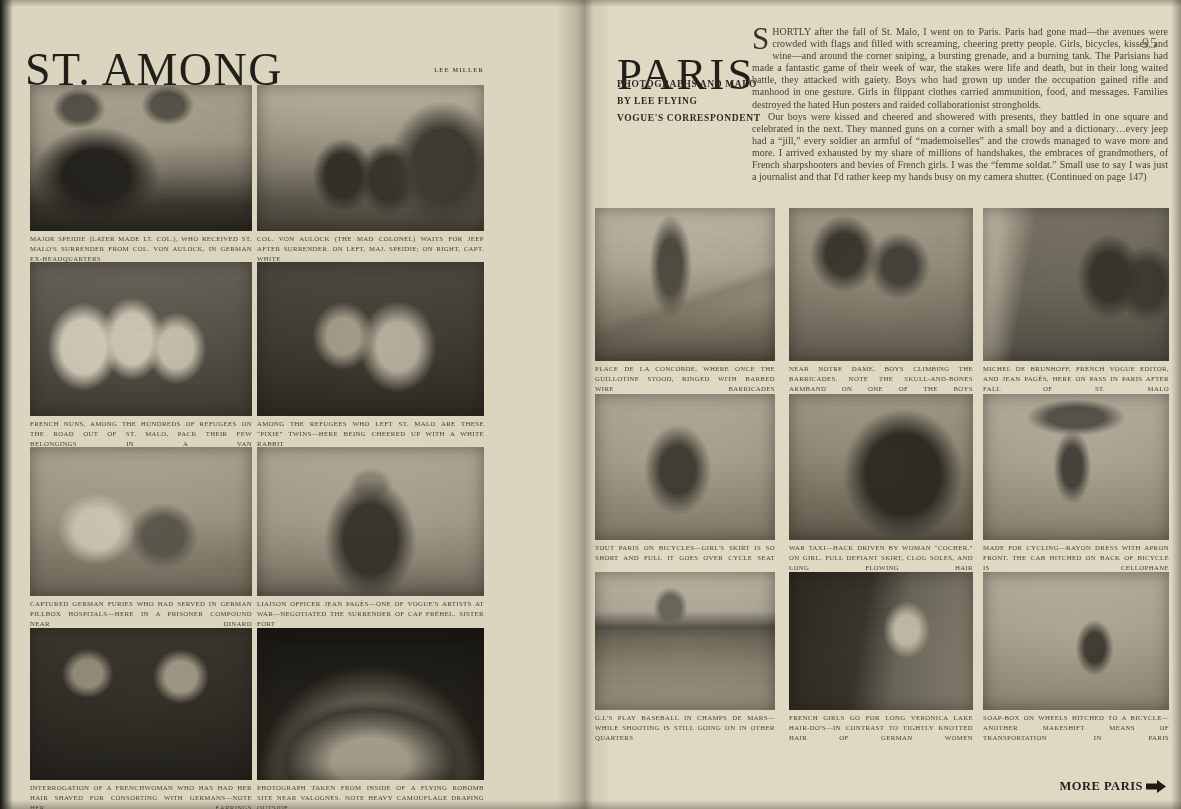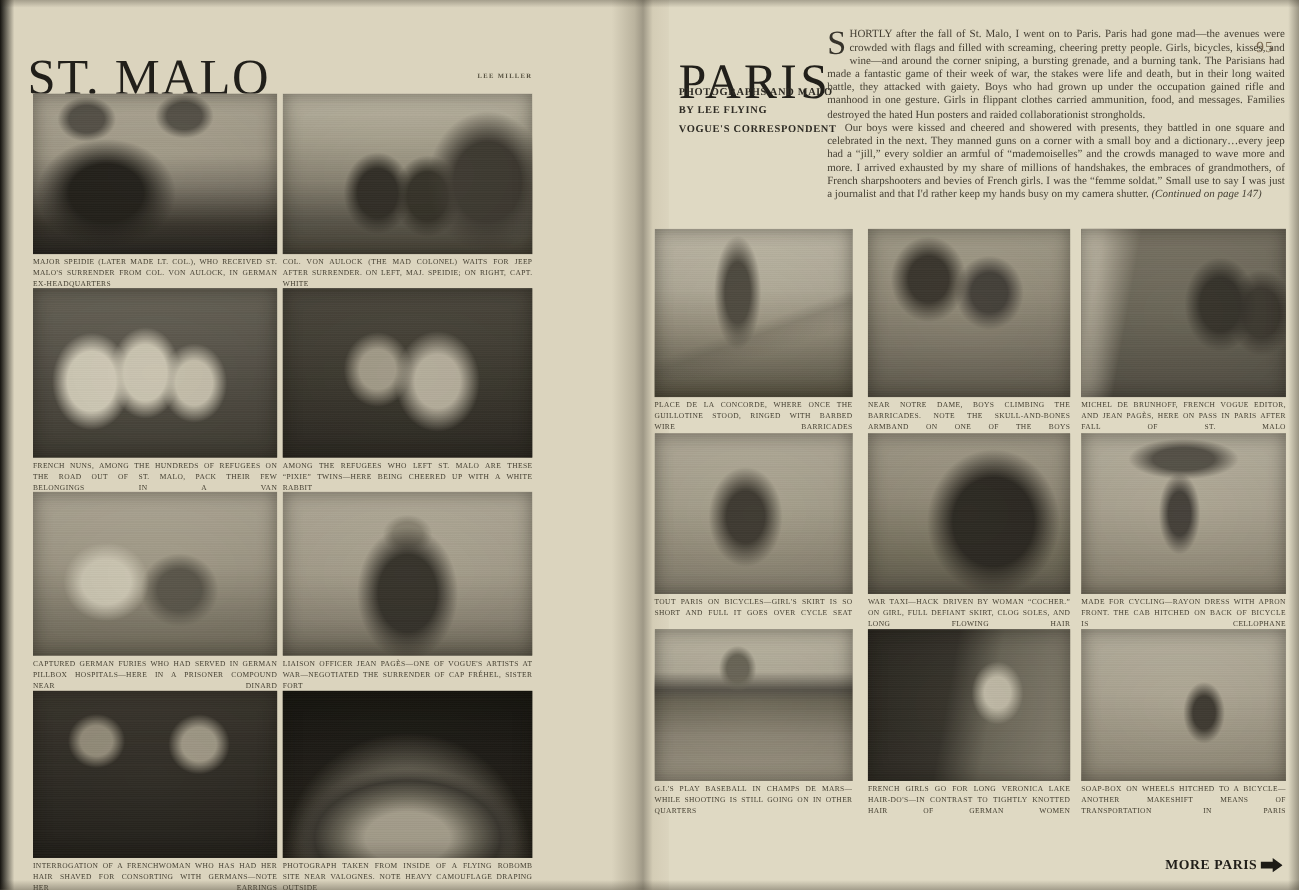--- a/index.html
+++ b/index.html
@@ -29,21 +29,21 @@
   .byline{position:absolute;left:617px;top:76px;width:170px;
     font-size:9.5px;font-weight:700;letter-spacing:.6px;color:#2e2b24;line-height:17px;}
   #page-number{position:absolute;left:1142px;top:36px;font-size:14px;color:#7d6a52;letter-spacing:1px;font-family:Liberation Serif, serif;}
 
   
   #paris-body{position:absolute;left:752px;top:26px;width:416px;
     font-size:10px;line-height:12.1px;text-align:justify;color:#443f33;}
   #paris-body p{margin:0;}
   #paris-body p + p{text-indent:16px;}
   .dropcap{float:left;font-size:31px;line-height:24px;padding:1px 3px 0 0;color:#36332b;}
-  .continued{font-style:italic;}
+  .continued{}
 
   
   .fig{position:absolute;margin:0;}
   .img{position:relative;width:100%;overflow:hidden;background-color:#8a8576;
     box-shadow:inset 0 0 16px rgba(20,18,12,.45);}
   .img::after{content:"";position:absolute;inset:0;opacity:.5;
     background:repeating-linear-gradient(0deg,rgba(255,255,255,.035) 0 1px,rgba(0,0,0,.035) 1px 2px),
                radial-gradient(ellipse at 50% 50%,rgba(120,110,85,.10),rgba(30,26,18,.18));}
   .cap{margin:3px 0 0 0;font-size:6.8px;line-height:10px;letter-spacing:.35px;
     color:#474234;text-align:justify;text-align-last:justify;word-spacing:1px;}
@@ -109,21 +109,21 @@
 <body>
 
 <div id="spread">
   <div class="page-tint-right"></div>
   <div class="gutter"></div>
   <div class="edge-left"></div>
   <div class="edge-right"></div>
   <div class="edge-top"></div>
   <div class="edge-bottom"></div>
 
-  <h1 class="headline" id="stmalo-title">ST. MALO</h1>
+  <h1 class="headline" id="stmalo-title">ST. AMONG</h1>
   <div id="lee-miller-credit">LEE MILLER</div>
 
   <figure class="fig" style="left:30px;top:85px;width:222px">
     <div class="img p-l1" style="height:146px"></div>
     <figcaption class="cap">MAJOR SPEIDIE (LATER MADE LT. COL.), WHO RECEIVED ST. MALO'S SURRENDER FROM COL. VON AULOCK, IN GERMAN EX-HEADQUARTERS</figcaption>
   </figure>
   <figure class="fig" style="left:257px;top:85px;width:227px">
     <div class="img p-l2" style="height:146px"></div>
     <figcaption class="cap">COL. VON AULOCK (THE MAD COLONEL) WAITS FOR JEEP AFTER SURRENDER. ON LEFT, MAJ. SPEIDIE; ON RIGHT, CAPT. WHITE</figcaption>
   </figure>

